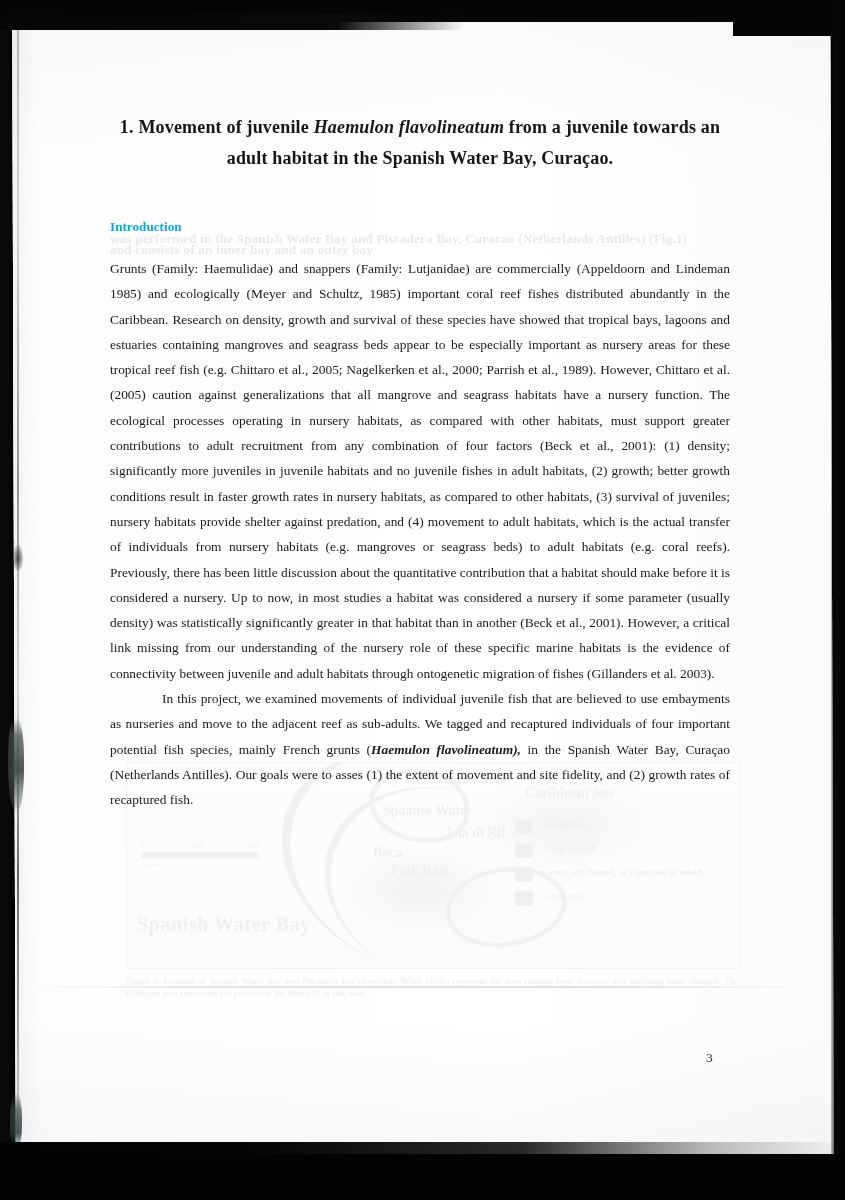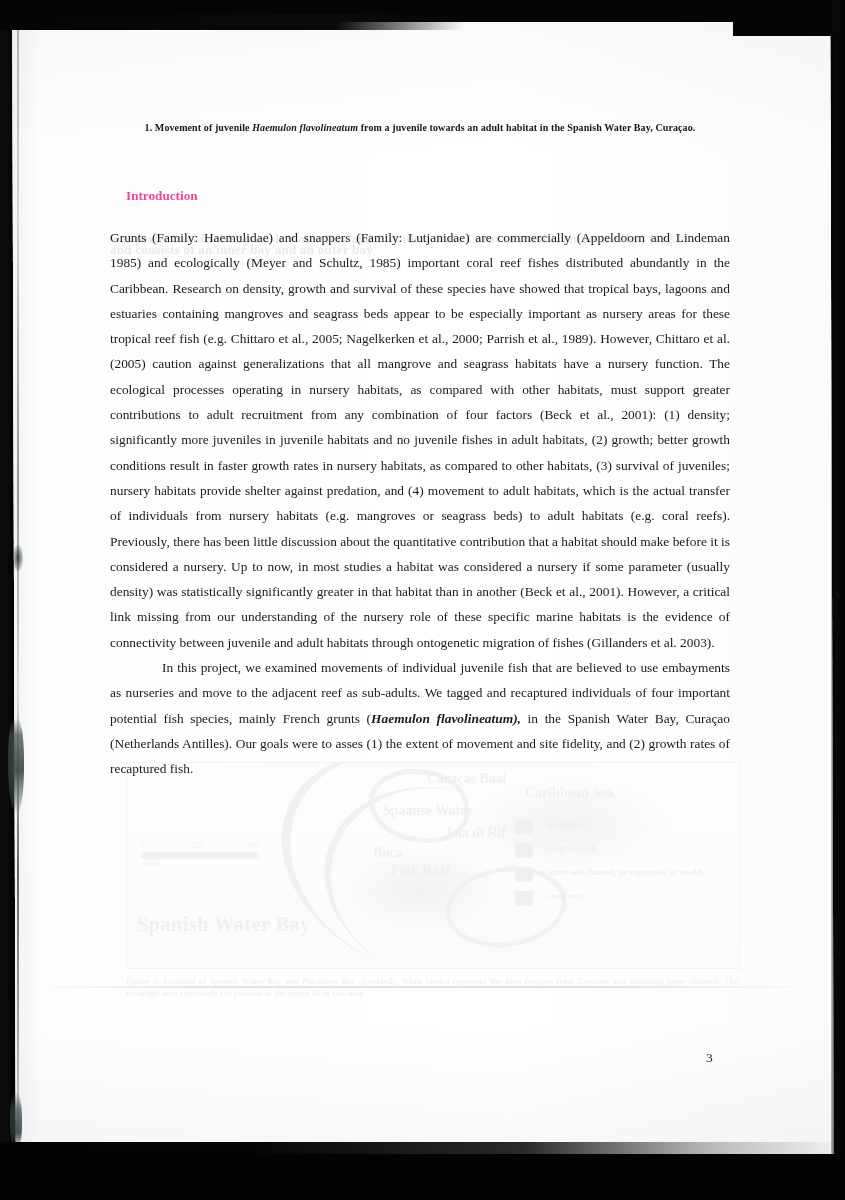--- a/index.html
+++ b/index.html
@@ -138,37 +138,37 @@
 
   
   .content {
     position: absolute;
     left: 110px;
     top: 112px;
     width: 620px;
   }
 
   .doc-title {
-    font-size: 10px;
+    font-size: 18px;
     font-weight: bold;
     line-height: 31px;
     text-align: center;
     color: #161616;
     margin: 0 0 0 0;
     letter-spacing: 0.01em;
   }
   .doc-title .sp {
     font-style: italic;
   }
 
   .section-heading {
     font-size: 13.2px;
     font-weight: bold;
-    color: #ec4899;
-    margin: 44px 0 0 16px;
+    color: #0ea5e9;
+    margin: 44px 0 0 0;
     line-height: 18px;
   }
 
   p.body {
     font-size: 13.4px;
     line-height: 25.3px;
     color: #1a1a1a;
     text-align: justify;
     margin: 20px 0 0 0;
     hyphens: none;

